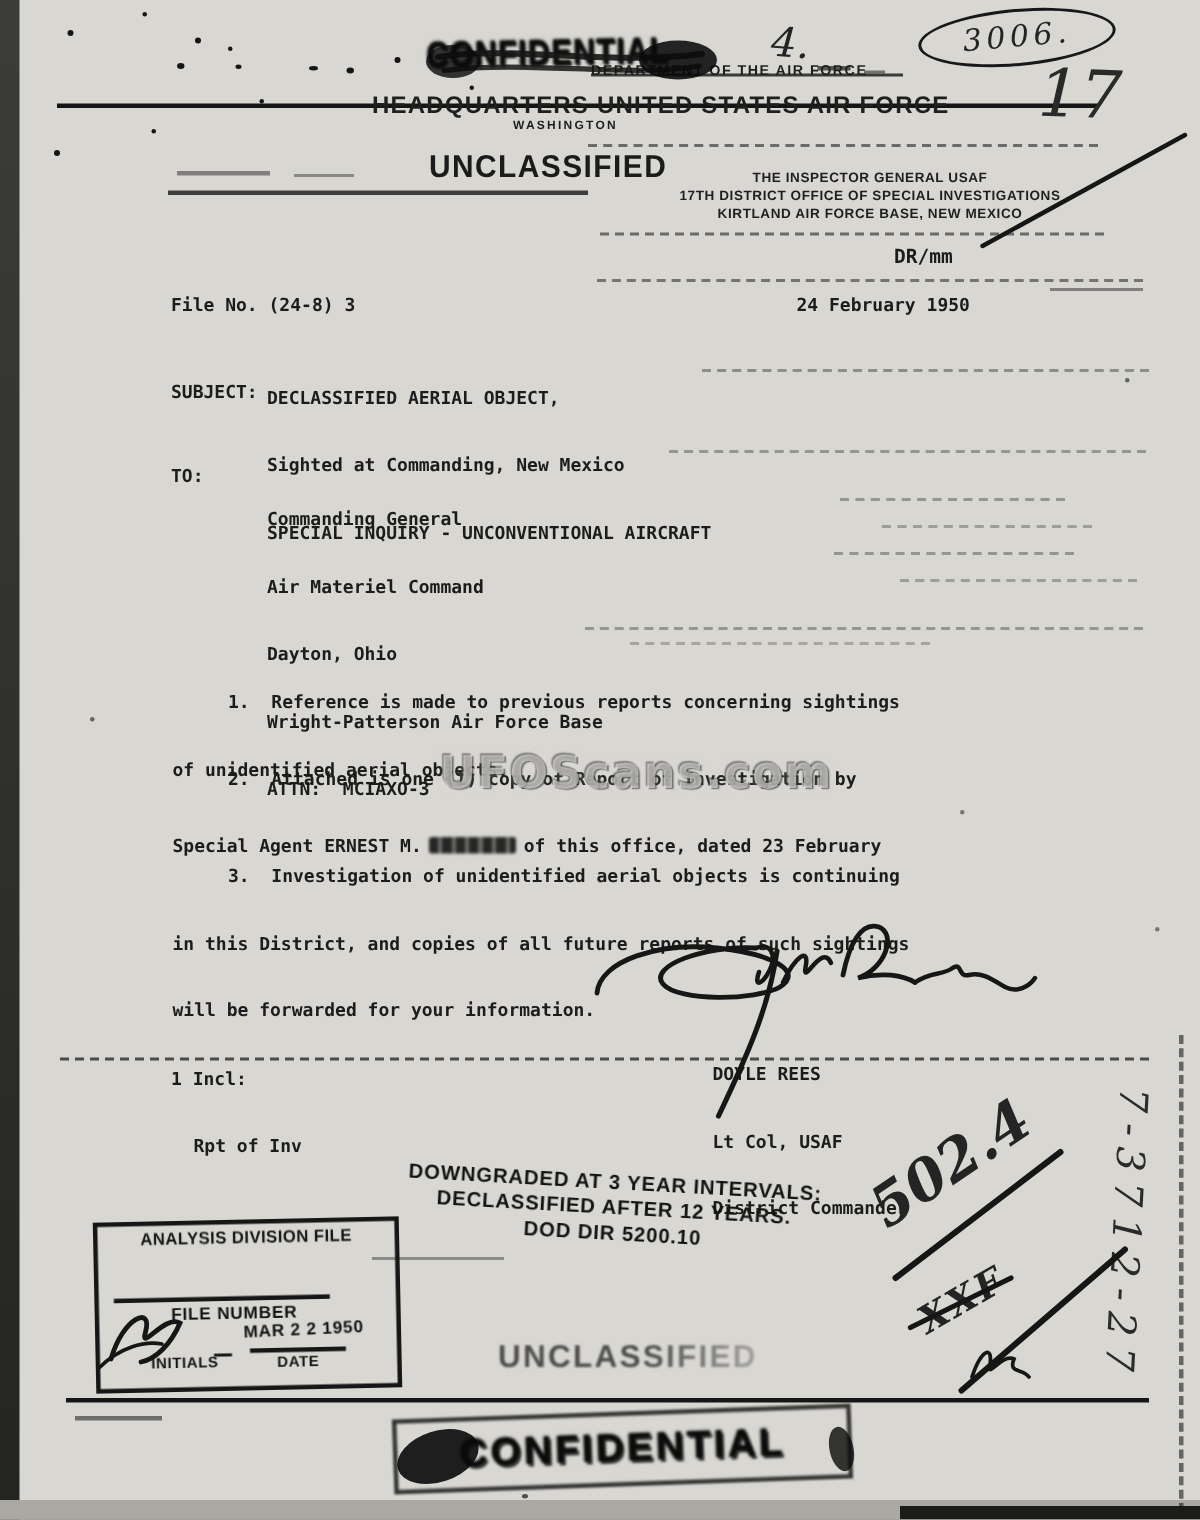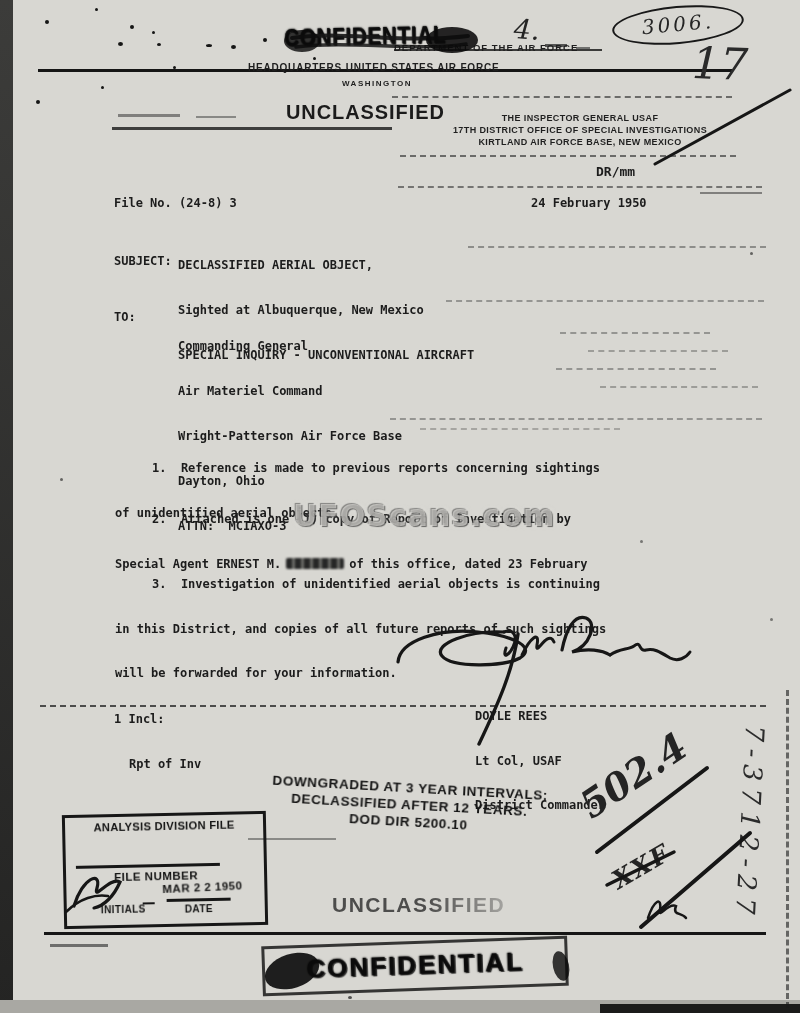--- a/index.html
+++ b/index.html
@@ -79,21 +79,21 @@
   <i class="dot" style="left:750px;top:252px;width:3px;height:3px;opacity:.6;"></i>
   <i class="dot" style="left:60px;top:478px;width:3px;height:3px;opacity:.6;"></i>
   <i class="dot" style="left:770px;top:618px;width:3px;height:3px;opacity:.5;"></i>
   <i class="dot" style="left:348px;top:996px;width:4px;height:3px;opacity:.7;"></i>
   <i class="dot" style="left:640px;top:540px;width:3px;height:3px;opacity:.5;"></i>
 
   <div class="stamp" style="left:284px;top:24px;font-size:24px;letter-spacing:1px;transform:scaleX(.85) rotate(-1deg);
               transform-origin:left top;color:#0c0c0c;filter:blur(.7px);
               text-shadow:0 0 2px #000,1px 1px 0 rgba(0,0,0,.8);">CONFIDENTIAL</div>
   <div class="prt" style="left:394px;top:42px;font-size:9.5px;letter-spacing:1px;filter:blur(.4px);">DEPARTMENT OF THE AIR FORCE</div>
-  <div class="prt" style="left:248px;top:62px;font-size:10px;letter-spacing:.8px;filter:blur(.3px);">HEADQUARTERS UNITED STATES AIR FORCE</div>
+  <div class="prt" style="left:248px;top:62px;font-size:16px;letter-spacing:.8px;filter:blur(.3px);">HEADQUARTERS UNITED STATES AIR FORCE</div>
   <div class="prt" style="left:342px;top:79px;font-size:8px;letter-spacing:1.5px;filter:blur(.3px);">WASHINGTON</div>
 
   <div class="stamp" style="left:286px;top:100px;font-size:21px;letter-spacing:1px;transform:scaleX(.95);transform-origin:left top;color:#1b1b1b;">UNCLASSIFIED</div>
 
   <div class="abs" style="left:408px;top:112px;width:344px;text-align:center;">
     <div class="prt" style="position:static;font-size:9px;letter-spacing:.4px;line-height:12px;filter:blur(.35px);">THE INSPECTOR GENERAL USAF</div>
     <div class="prt" style="position:static;font-size:9px;letter-spacing:.4px;line-height:12px;filter:blur(.35px);">17TH DISTRICT OFFICE OF SPECIAL INVESTIGATIONS</div>
     <div class="prt" style="position:static;font-size:9px;letter-spacing:.4px;line-height:12px;filter:blur(.35px);">KIRTLAND AIR FORCE BASE, NEW MEXICO</div>
   </div>
 
@@ -105,30 +105,30 @@
   </div>
   <div class="hand" style="left:514px;top:14px;font-size:27px;transform:rotate(4deg);">4.</div>
   <div class="hand" style="left:692px;top:38px;font-size:44px;transform:rotate(2deg);color:#2a2a2a;">17</div>
 
   <div class="tw" style="left:114px;top:196px;">File No. (24-8) 3</div>
   <div class="tw" style="left:531px;top:196px;">24 February 1950</div>
 
   <div class="tw" style="left:114px;top:229px;margin-top:25px;">SUBJECT:</div>
   <div class="tw lh17" style="left:178px;top:229px;">
     <div>DECLASSIFIED AERIAL OBJECT,</div>
-    <div>Sighted at Albuquerque, New Mexico</div>
+    <div>Sighted at Commanding, New Mexico</div>
     <div>SPECIAL INQUIRY - UNCONVENTIONAL AIRCRAFT</div>
   </div>
 
   <div class="tw" style="left:114px;top:310px;">TO:</div>
   <div class="tw lh17" style="left:178px;top:310px;">
     <div>Commanding General</div>
     <div>Air Materiel Command</div>
+    <div>Dayton, Ohio</div>
     <div>Wright-Patterson Air Force Base</div>
-    <div>Dayton, Ohio</div>
     <div>ATTN:  MCIAXO-3</div>
   </div>
 
   <div class="tw" style="left:115px;top:432px;">
     <div class="ind">1.  Reference is made to previous reports concerning sightings</div>
     <div>of unidentified aerial objects.</div>
   </div>
 
   <div class="tw" style="left:115px;top:483px;">
     <div class="ind">2.  Attached is one (1) copy of Report of Investigation by</div>

